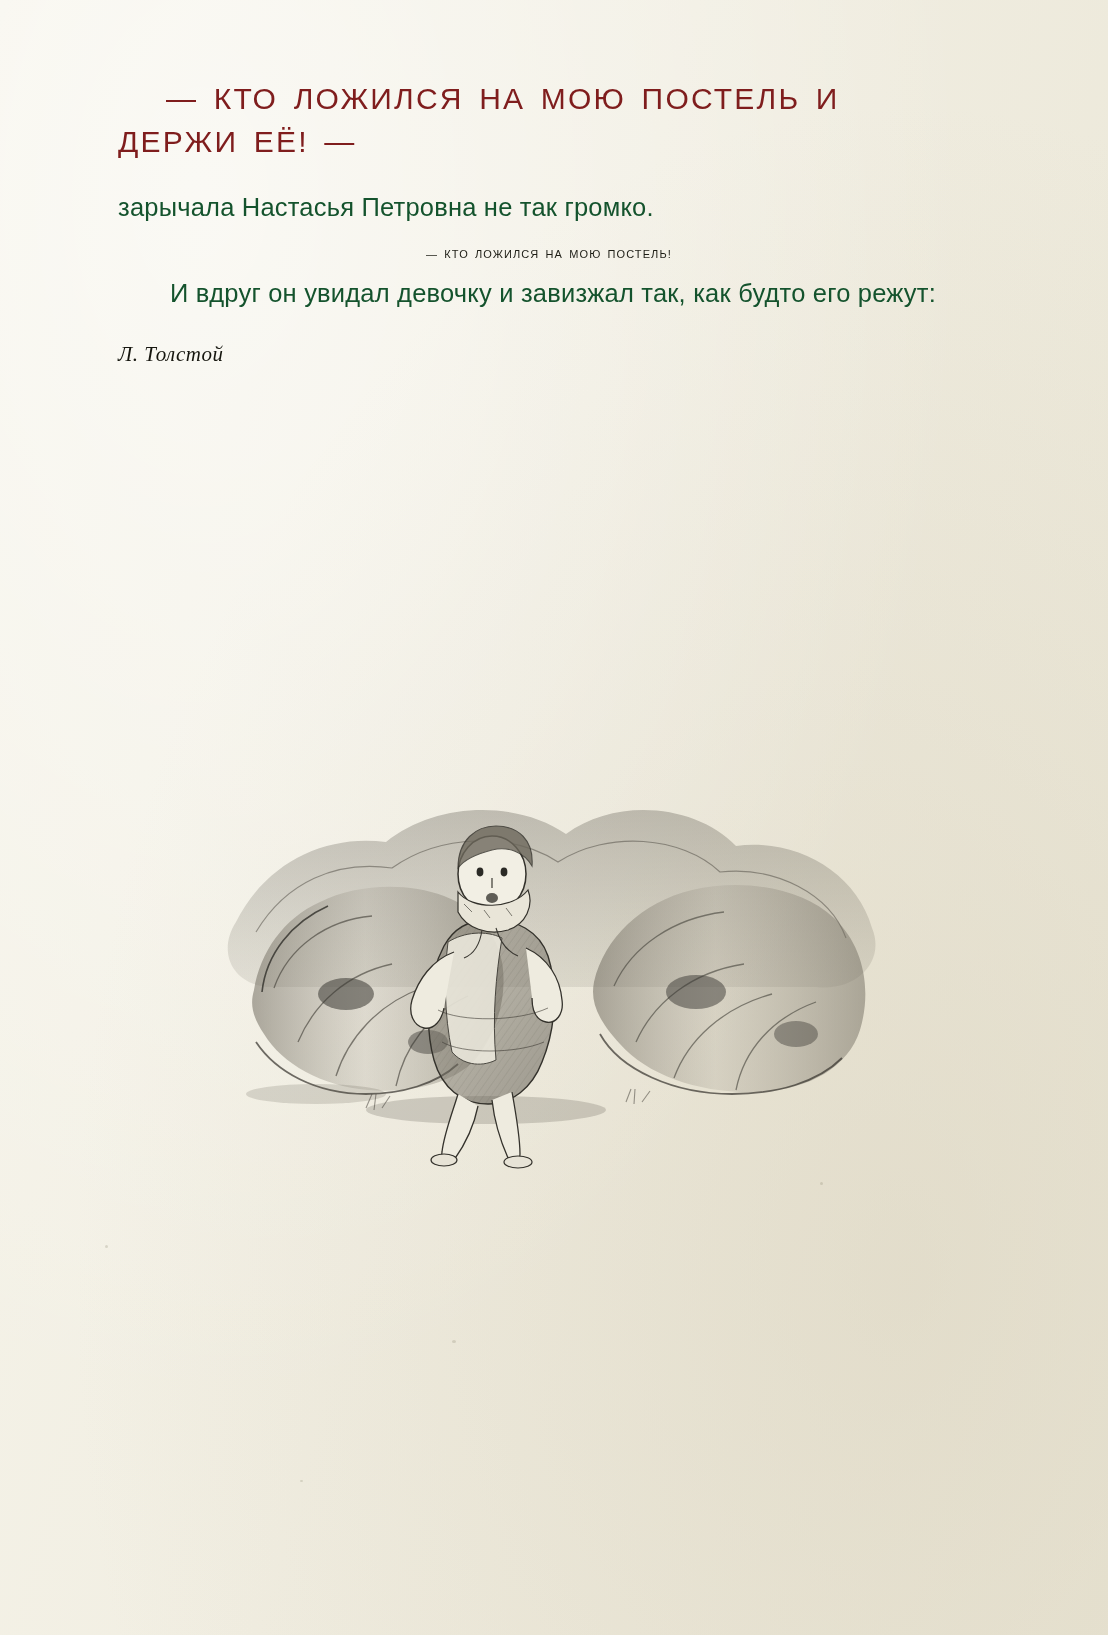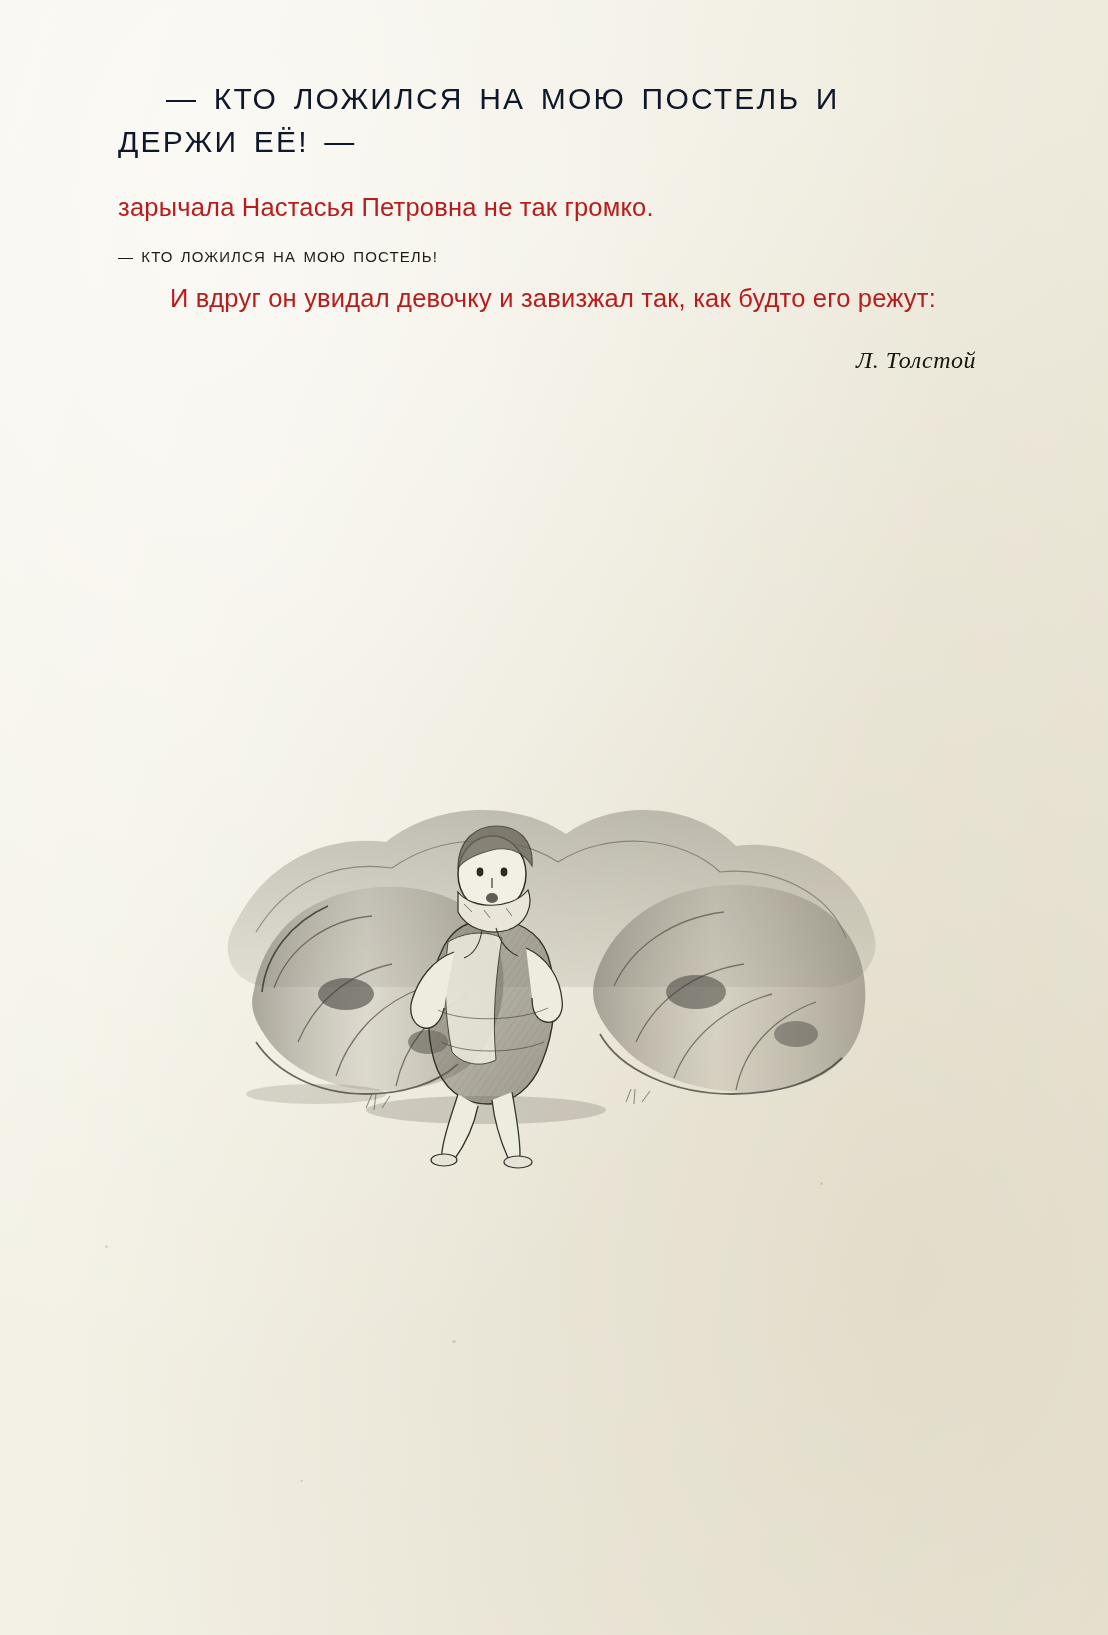--- a/index.html
+++ b/index.html
@@ -35,63 +35,63 @@
     left: 118px;
     top: 78px;
     width: 862px;
   }
 
   
   .headline {
     font-size: 30px;
     letter-spacing: 2.2px;
     line-height: 1.42;
-    color: #0f172a;
+    color: #7f1d1d;
     margin: 0 0 26px 0;
     font-weight: 400;
     word-spacing: 5px;
   }
   .headline .indent {
     display: inline-block;
     width: 48px;
   }
 
   
   p.body {
     font-size: 25.5px;
     line-height: 1.45;
     margin: 0 0 4px 0;
     text-align: justify;
-    color: #b91c1c;
+    color: #14532d;
     letter-spacing: 0.2px;
   }
   p.body.indent-first {
     text-indent: 52px;
   }
   p.gap {
     margin-top: 15px;
   }
 
   
   p.smallcaps {
-    font-size: 15px;
+    font-size: 11px;
     letter-spacing: 1.1px;
-    text-align: left;
+    text-align: center;
     margin: 22px 0 0 0;
     color: #1d1d15;
     word-spacing: 2px;
   }
 
   
   .signature {
     margin-top: 30px;
-    text-align: right;
+    text-align: left;
     font-family: "Liberation Serif", serif;
     font-style: italic;
-    font-size: 24px;
+    font-size: 21px;
     letter-spacing: 0.5px;
     color: #16160f;
     padding-right: 4px;
   }
 
   
   .illustration {
     position: absolute;
     left: 196px;
     top: 742px;

